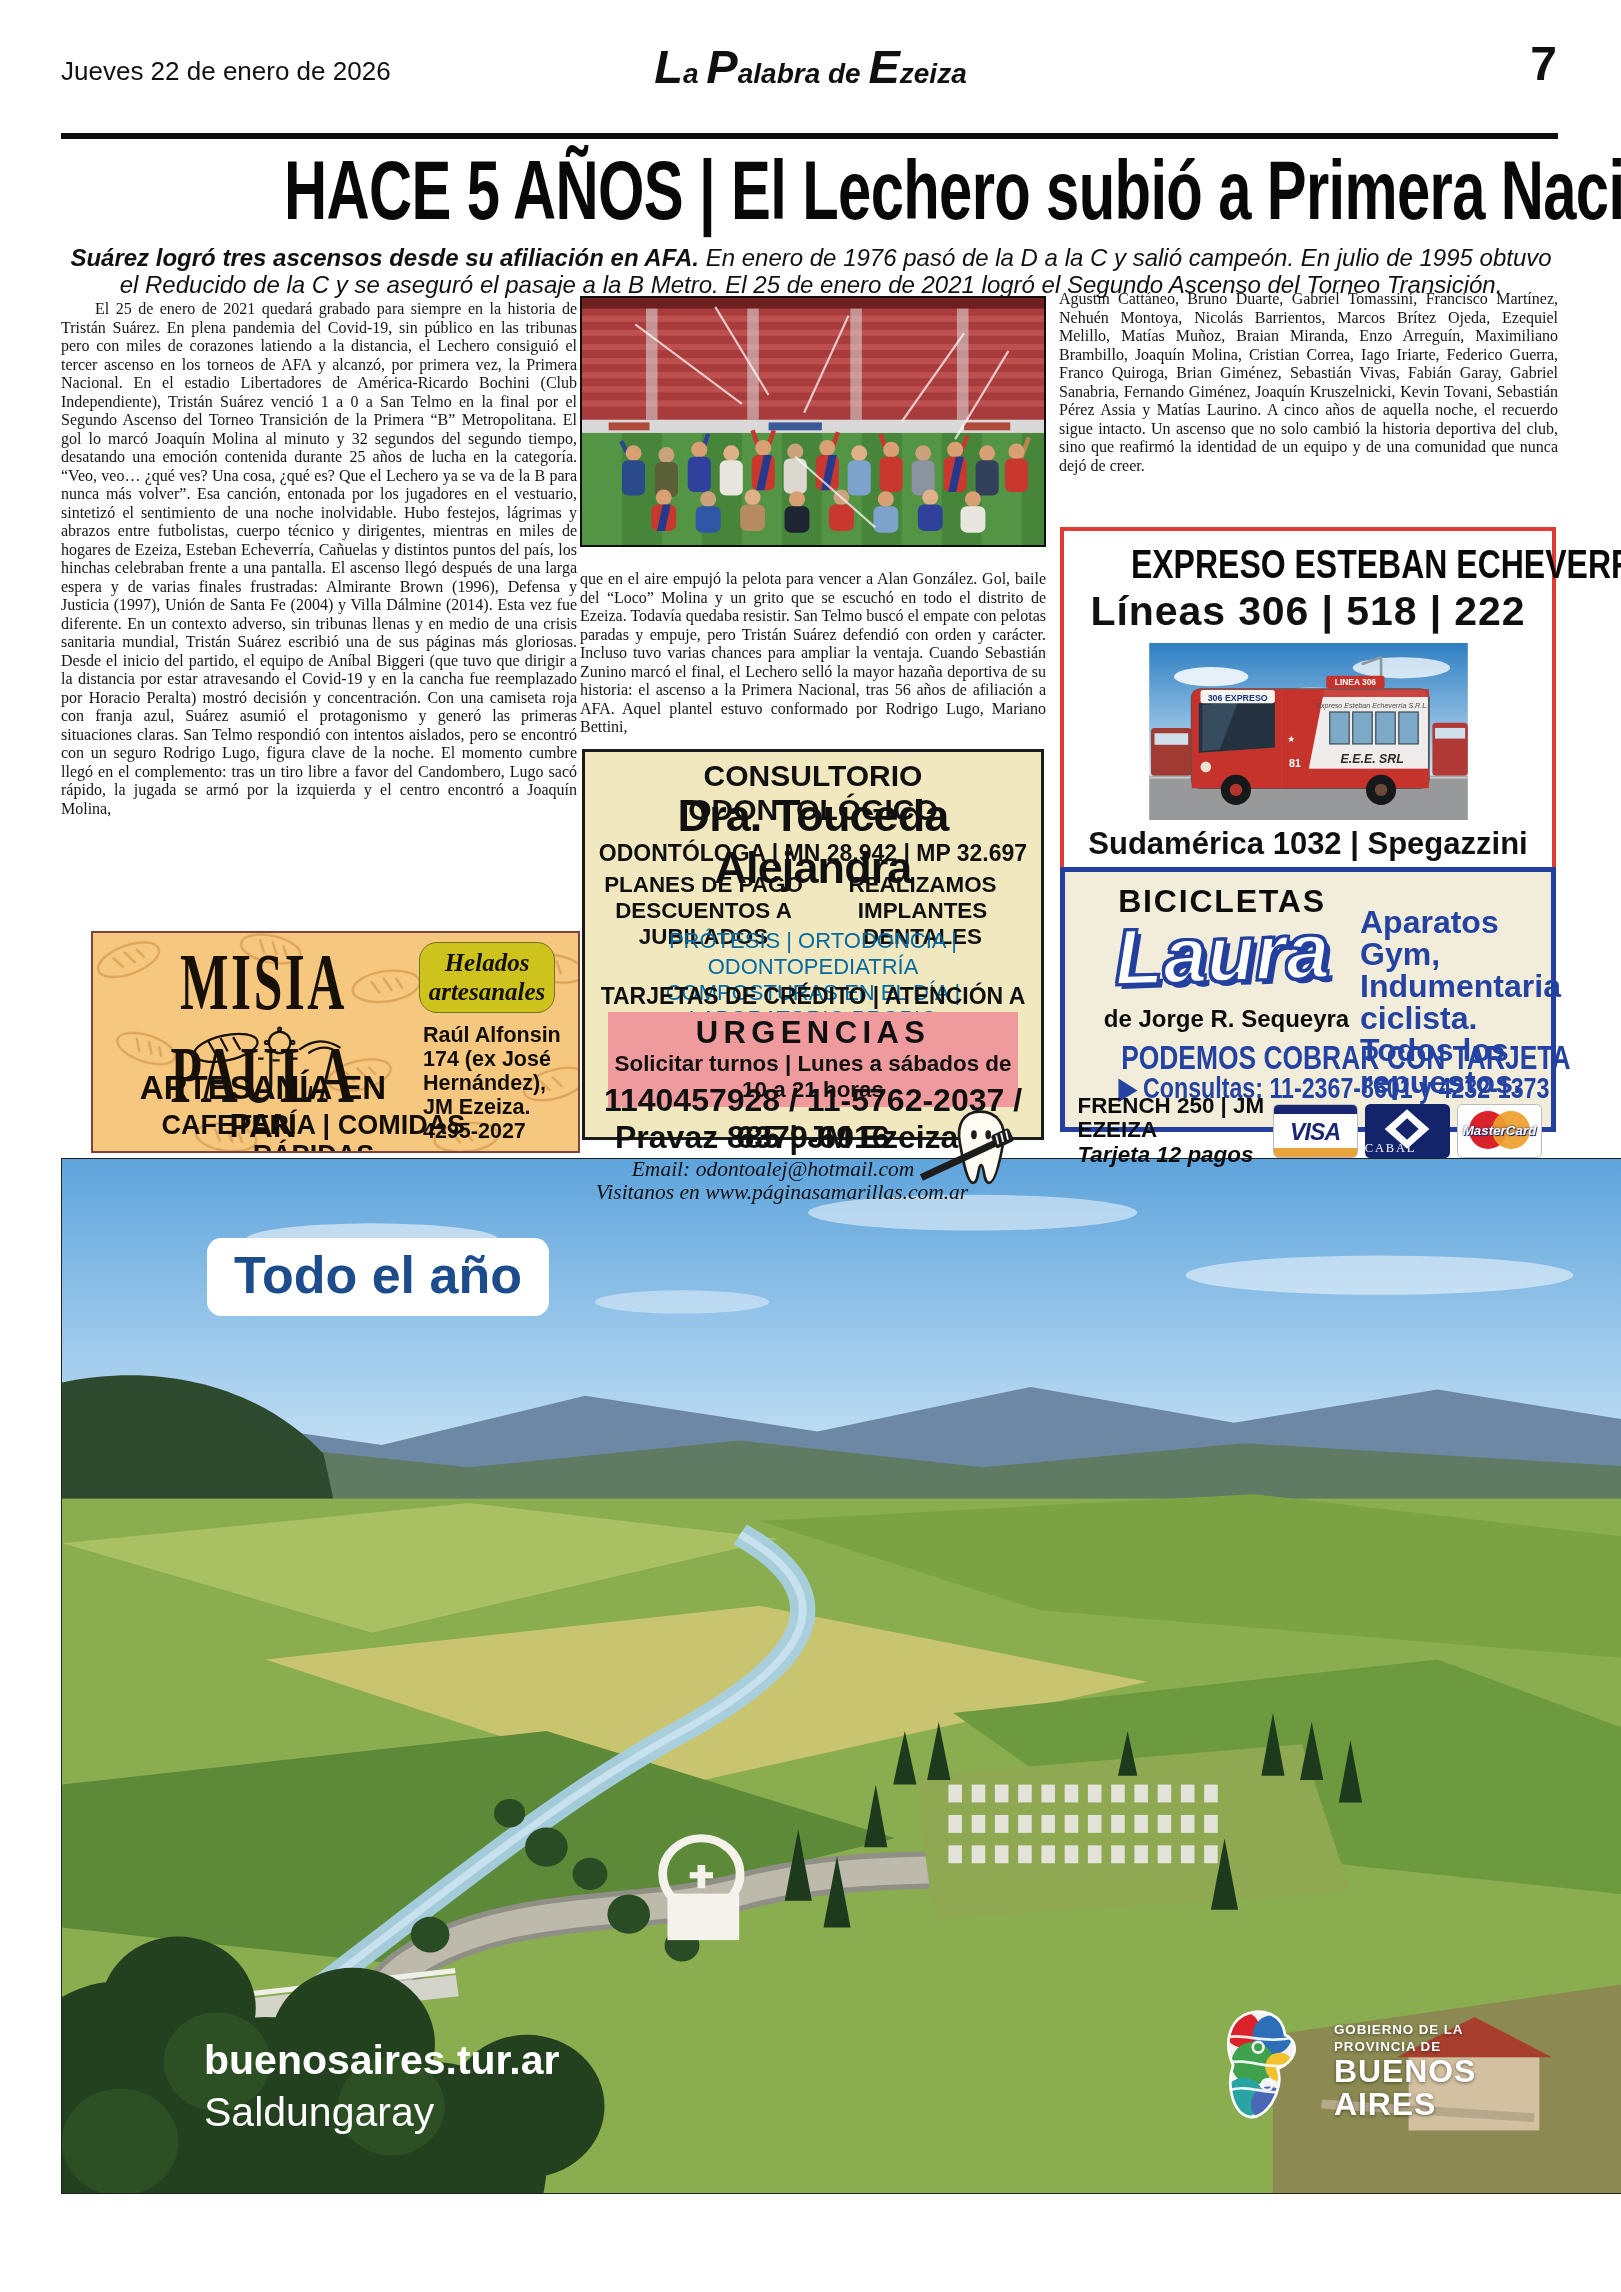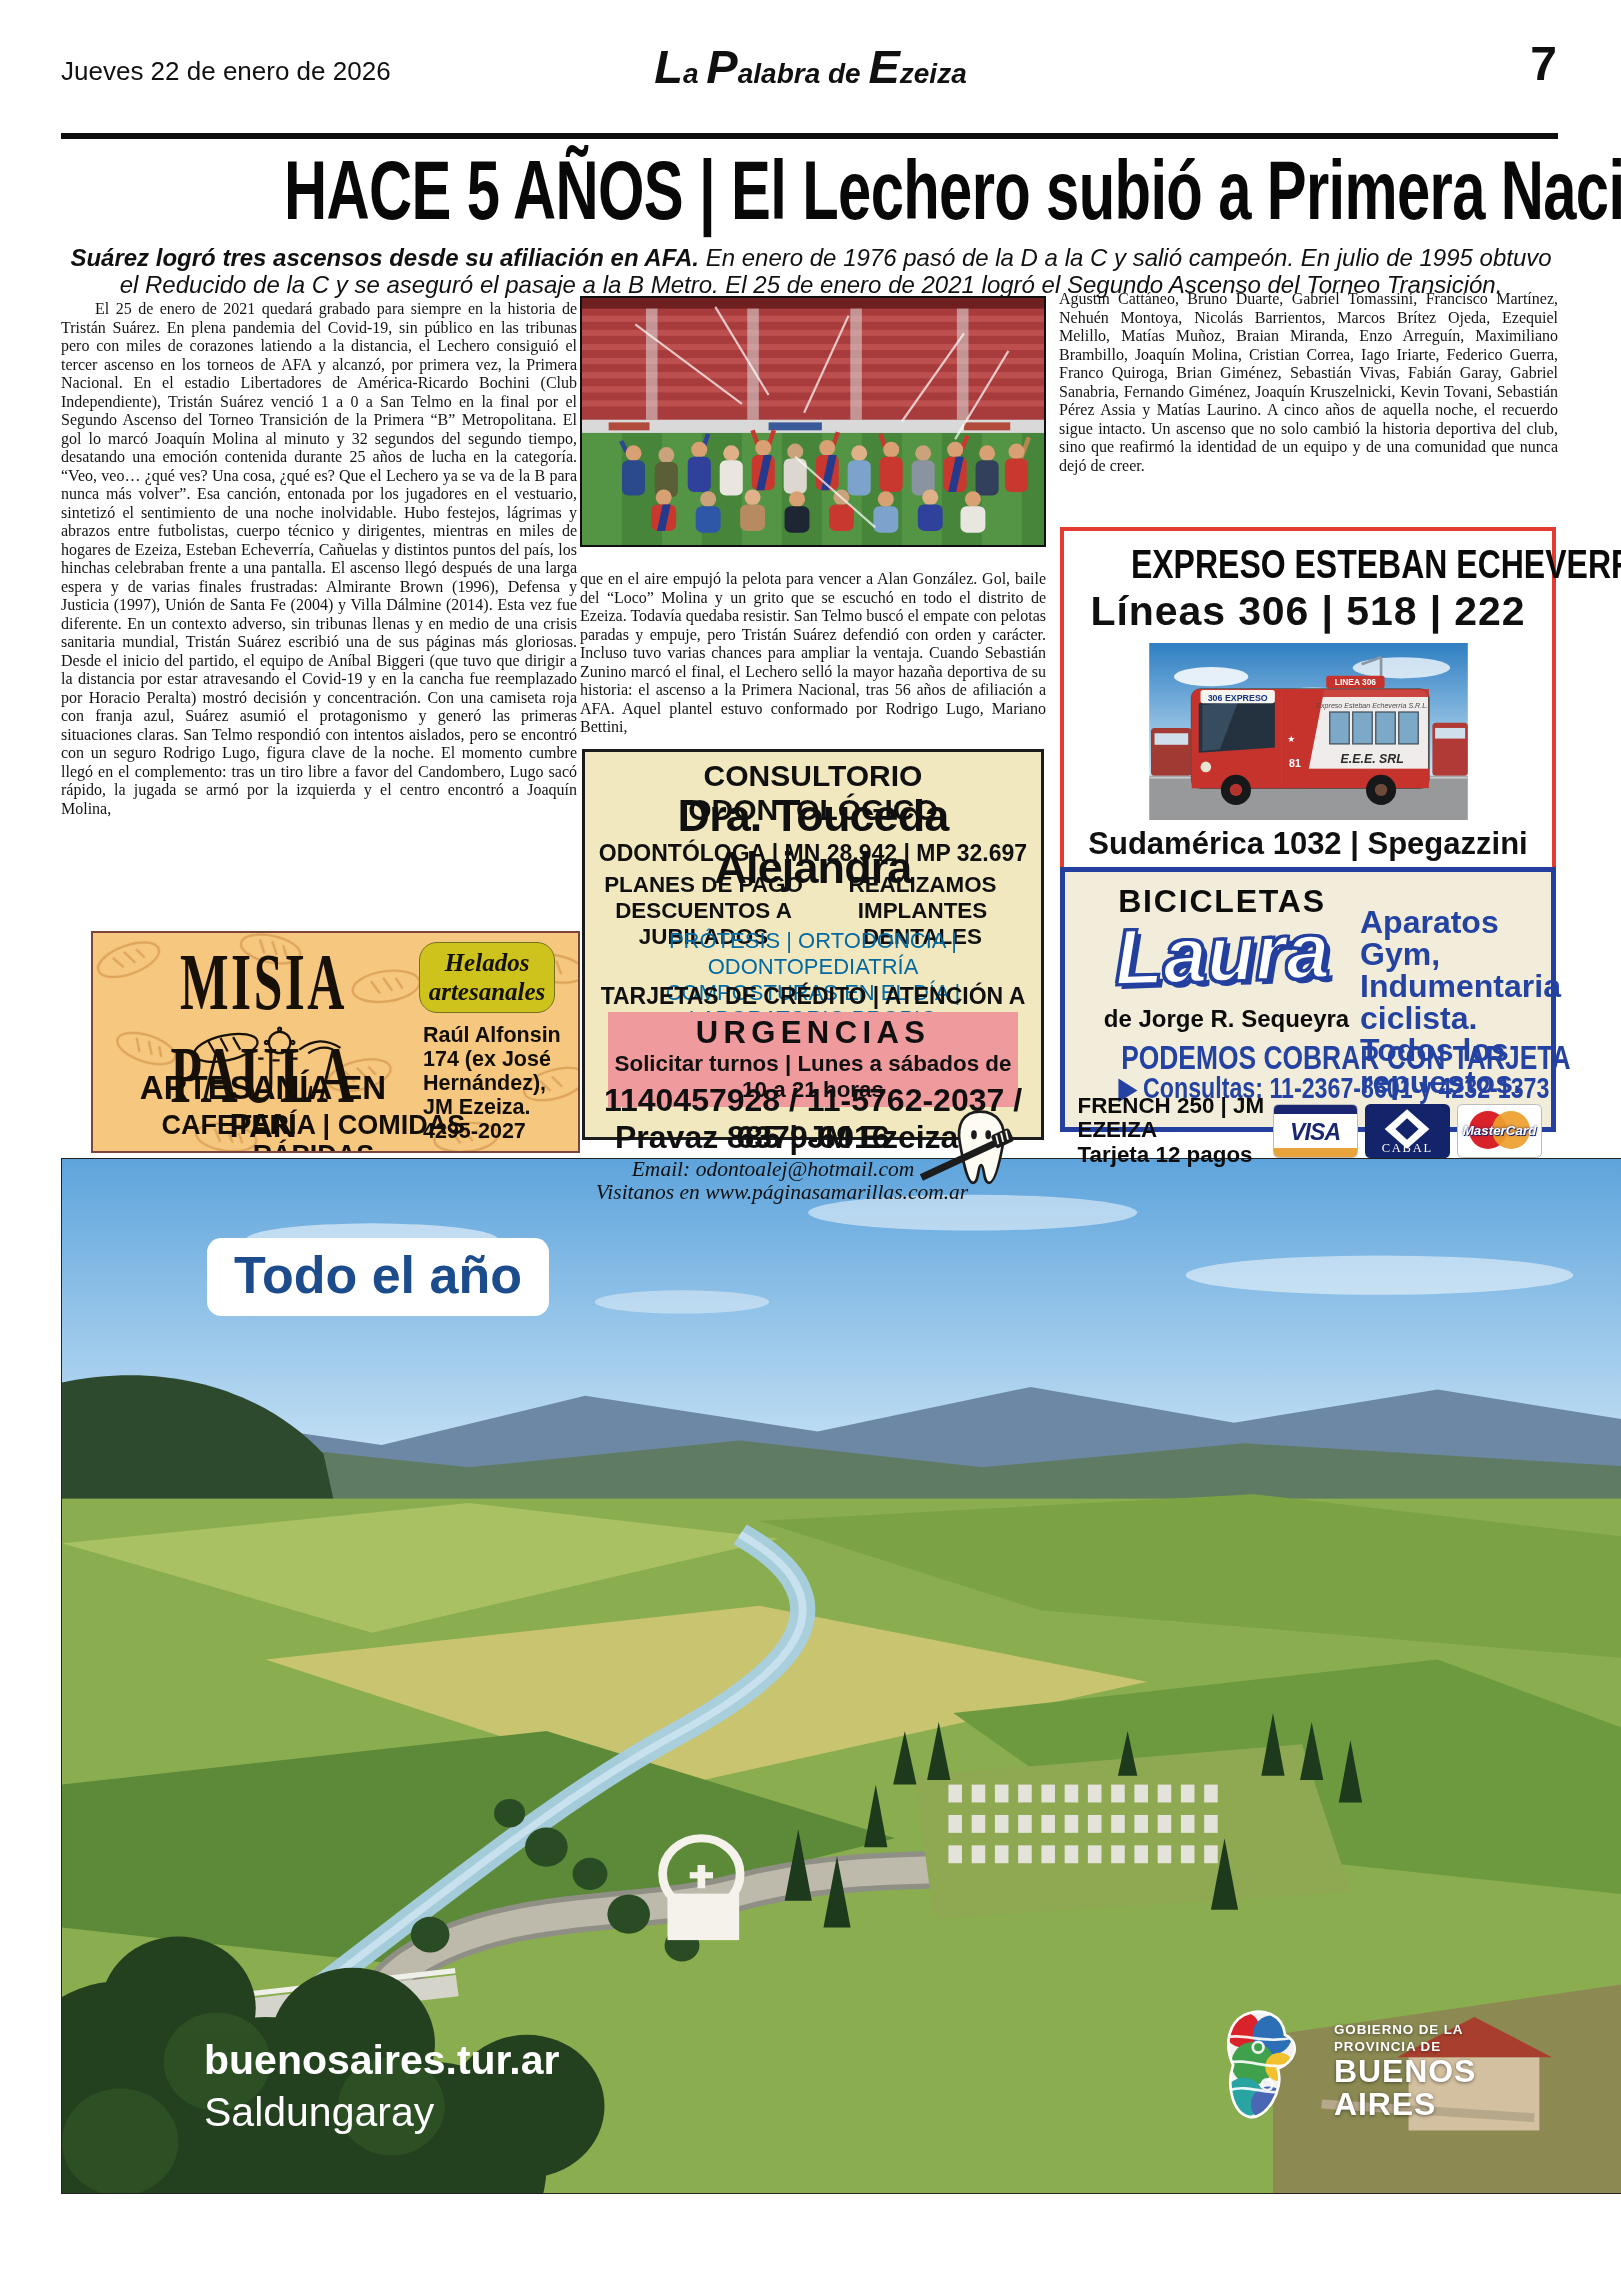--- a/index.html
+++ b/index.html
@@ -57,29 +57,29 @@
                 font-size:24px; font-weight:bold; }
   .bici-services { position:absolute; right:16px; top:34px; width:175px; font-size:32px;
                    line-height:32px; font-weight:bold; color:#2442a2; }
   .bici-card-line { position:absolute; left:0; width:100%; top:167px; text-align:center;
                     font-size:33px; font-weight:bold; color:#2442a2; }
   .bici-consultas { position:absolute; left:0; width:100%; top:199px; text-align:center;
                     font-size:29px; font-weight:bold; color:#2442a2; }
   .bici-bottom { position:absolute; left:12.5px; right:9px; top:229px; height:59px; display:flex; align-items:center; }
   .bici-addr-block { width:202px; line-height:1.1; }
   .bici-addr { font-size:22.4px; font-weight:bold; }
-  .bici-installments { font-size:22.4px; font-weight:bold; }
+  .bici-installments { font-size:22.4px; font-weight:bold; font-style:italic; }
   .cardlogo { width:85px; height:54px; margin-left:7.2px; border-radius:5.4px; position:relative; overflow:hidden; flex:none; }
   .visa { background:#fff; border:0.9px solid #bbb; }
   .visa .bar-top { position:absolute; top:0; left:0; right:0; height:9px; background:#1a2672; }
   .visa .bar-bot { position:absolute; bottom:0; left:0; right:0; height:9px; background:#e8a33d; }
   .visa .visa-word { position:absolute; left:0; right:0; top:14.3px; text-align:center; font-size:23px;
                      font-weight:bold; font-style:italic; color:#1a2672; letter-spacing:-0.9px; }
   .cabal { background:#14246b; }
-  .cabal .cabal-word { position:absolute; bottom:1.8px; left:0; right:0; text-align:center; color:#fff;
+  .cabal .cabal-word { position:absolute; bottom:1.8px; left:0; right:0; text-align:left; color:#fff;
                        font-family:"Liberation Serif", serif; font-size:12.5px; letter-spacing:1.8px; }
   .mc { background:#fff; border:0.9px solid #bbb; }
   .mc .c1 { position:absolute; left:10.7px; top:6.3px; width:38px; height:38px; border-radius:50%; background:#d9222a; }
   .mc .c2 { position:absolute; right:10.7px; top:6.3px; width:38px; height:38px; border-radius:50%; background:#ee9f2d; opacity:.92; }
   .mc .mc-word { position:absolute; left:0; right:0; top:18px; text-align:center; font-size:13.4px; font-weight:bold;
                  font-style:italic; color:#fff; text-shadow:0 0 2.7px #14246b, 0.9px 0.9px 0 #14246b; }
 
   
   .ad-misia { left:91px; top:931px; width:489px; height:222px; border:2.7px solid #7c453c;
               background:#f6c77e; overflow:hidden; z-index:3; }

